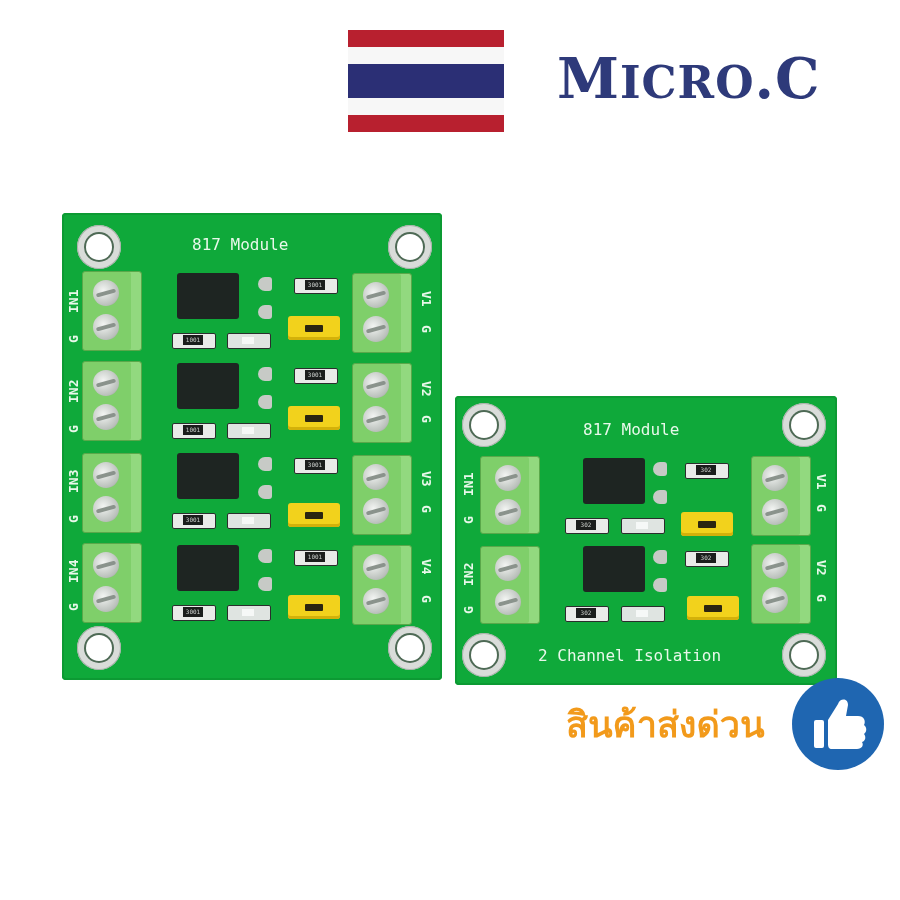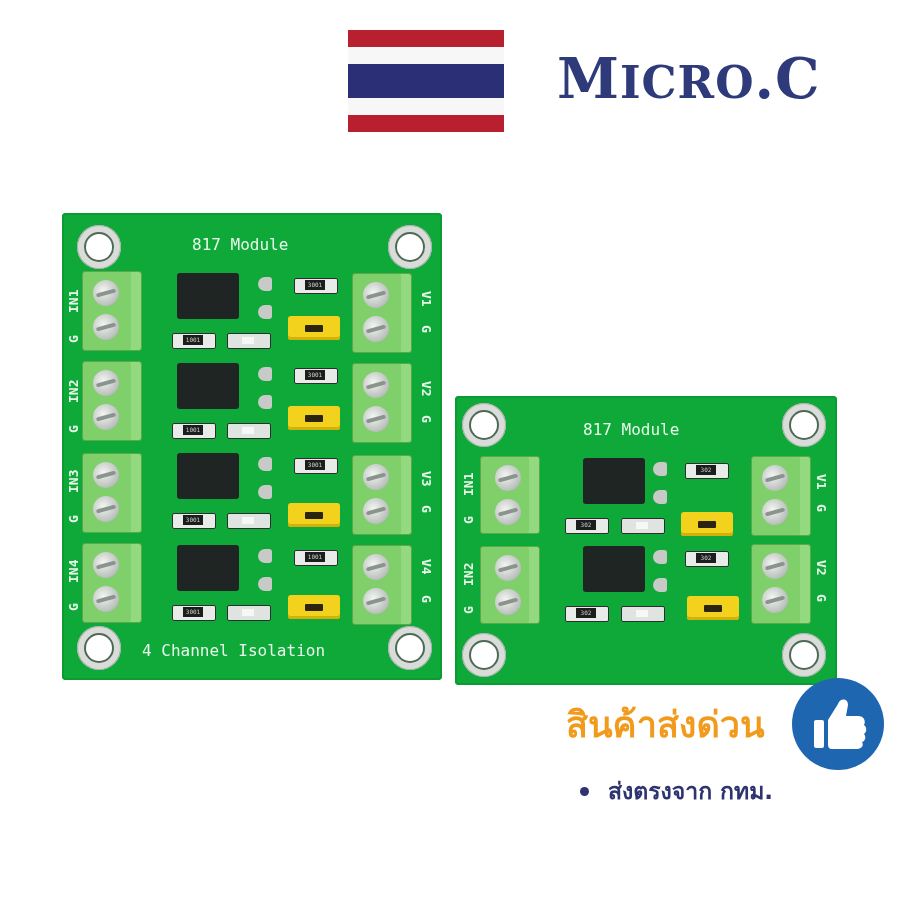--- a/index.html
+++ b/index.html
@@ -52,21 +52,20 @@
 <div class="brand">
   <span class="big">M</span><span>ICRO</span><span class="big">.</span><span class="big">C</span>
 </div>
 
 <div class="board" style="left:62px;top:213px;width:380px;height:467px;">
   <div class="hole" style="left:15px;top:12px;"></div>
   <div class="hole" style="left:326px;top:12px;"></div>
   <div class="hole" style="left:15px;top:413px;"></div>
   <div class="hole" style="left:326px;top:413px;"></div>
   <div class="silk" style="left:130px;top:22px;">817 Module</div>
-  <div class="silk" style="left:80px;top:428px;">4 Channel Isolation</div>
 
   <div>
     <div class="vlabel vlabel-l" style="left:4px;top:100px;">IN1</div>
     <div class="vlabel vlabel-l" style="left:4px;top:130px;">G</div>
     <div class="terminal" style="left:20px;top:58px;">
         <div class="screw" style="top:8px;"></div>
         <div class="screw" style="top:42px;"></div>
       </div>
 
     <div class="chip" style="left:115px;top:60px;"></div>
@@ -166,20 +165,21 @@
     <div class="vlabel" style="left:372px;top:382px;">G</div>
   </div>
 </div>
 
 <div class="board" style="left:455px;top:396px;width:382px;height:289px;">
   <div class="hole" style="left:7px;top:7px;"></div>
   <div class="hole" style="left:327px;top:7px;"></div>
   <div class="hole" style="left:7px;top:237px;"></div>
   <div class="hole" style="left:327px;top:237px;"></div>
   <div class="silk" style="left:128px;top:24px;">817 Module</div>
+  <div class="silk" style="left:83px;top:250px;">2 Channel Isolation</div>
 
   <div>
     <div class="vlabel vlabel-l" style="left:6px;top:100px;">IN1</div>
     <div class="vlabel vlabel-l" style="left:6px;top:128px;">G</div>
     <div class="terminal" style="left:25px;top:60px;height:76px;">
         <div class="screw" style="top:8px;left:14px;"></div>
         <div class="screw" style="top:42px;left:14px;"></div>
       </div>
     <div class="chip" style="left:128px;top:62px;"></div>
     <div class="pad" style="left:198px;top:66px;"></div>
@@ -228,14 +228,13 @@
 </div>
 
 <div class="promo-title">สินค้าส่งด่วน</div>
 <div class="like">
   <svg width="92" height="92" viewBox="0 0 92 92">
     <rect x="22" y="42" width="10" height="28" rx="2" fill="#ffffff"></rect>
     <path d="M36 42 L46 26 C48 20 56 20 56 27 L54 38 L66 38 C72 38 74 43 72 47 C75 49 75 54 72 56 C74 58 74 63 70 64 C72 67 70 71 65 71 L40 71 C37 71 36 69 36 66 Z" fill="#ffffff"></path>
   </svg>
 </div>
 <ul class="bullets">
-  <li>ส่งตรงจาก กทม.</li>
 </ul>
 
 </body></html>

